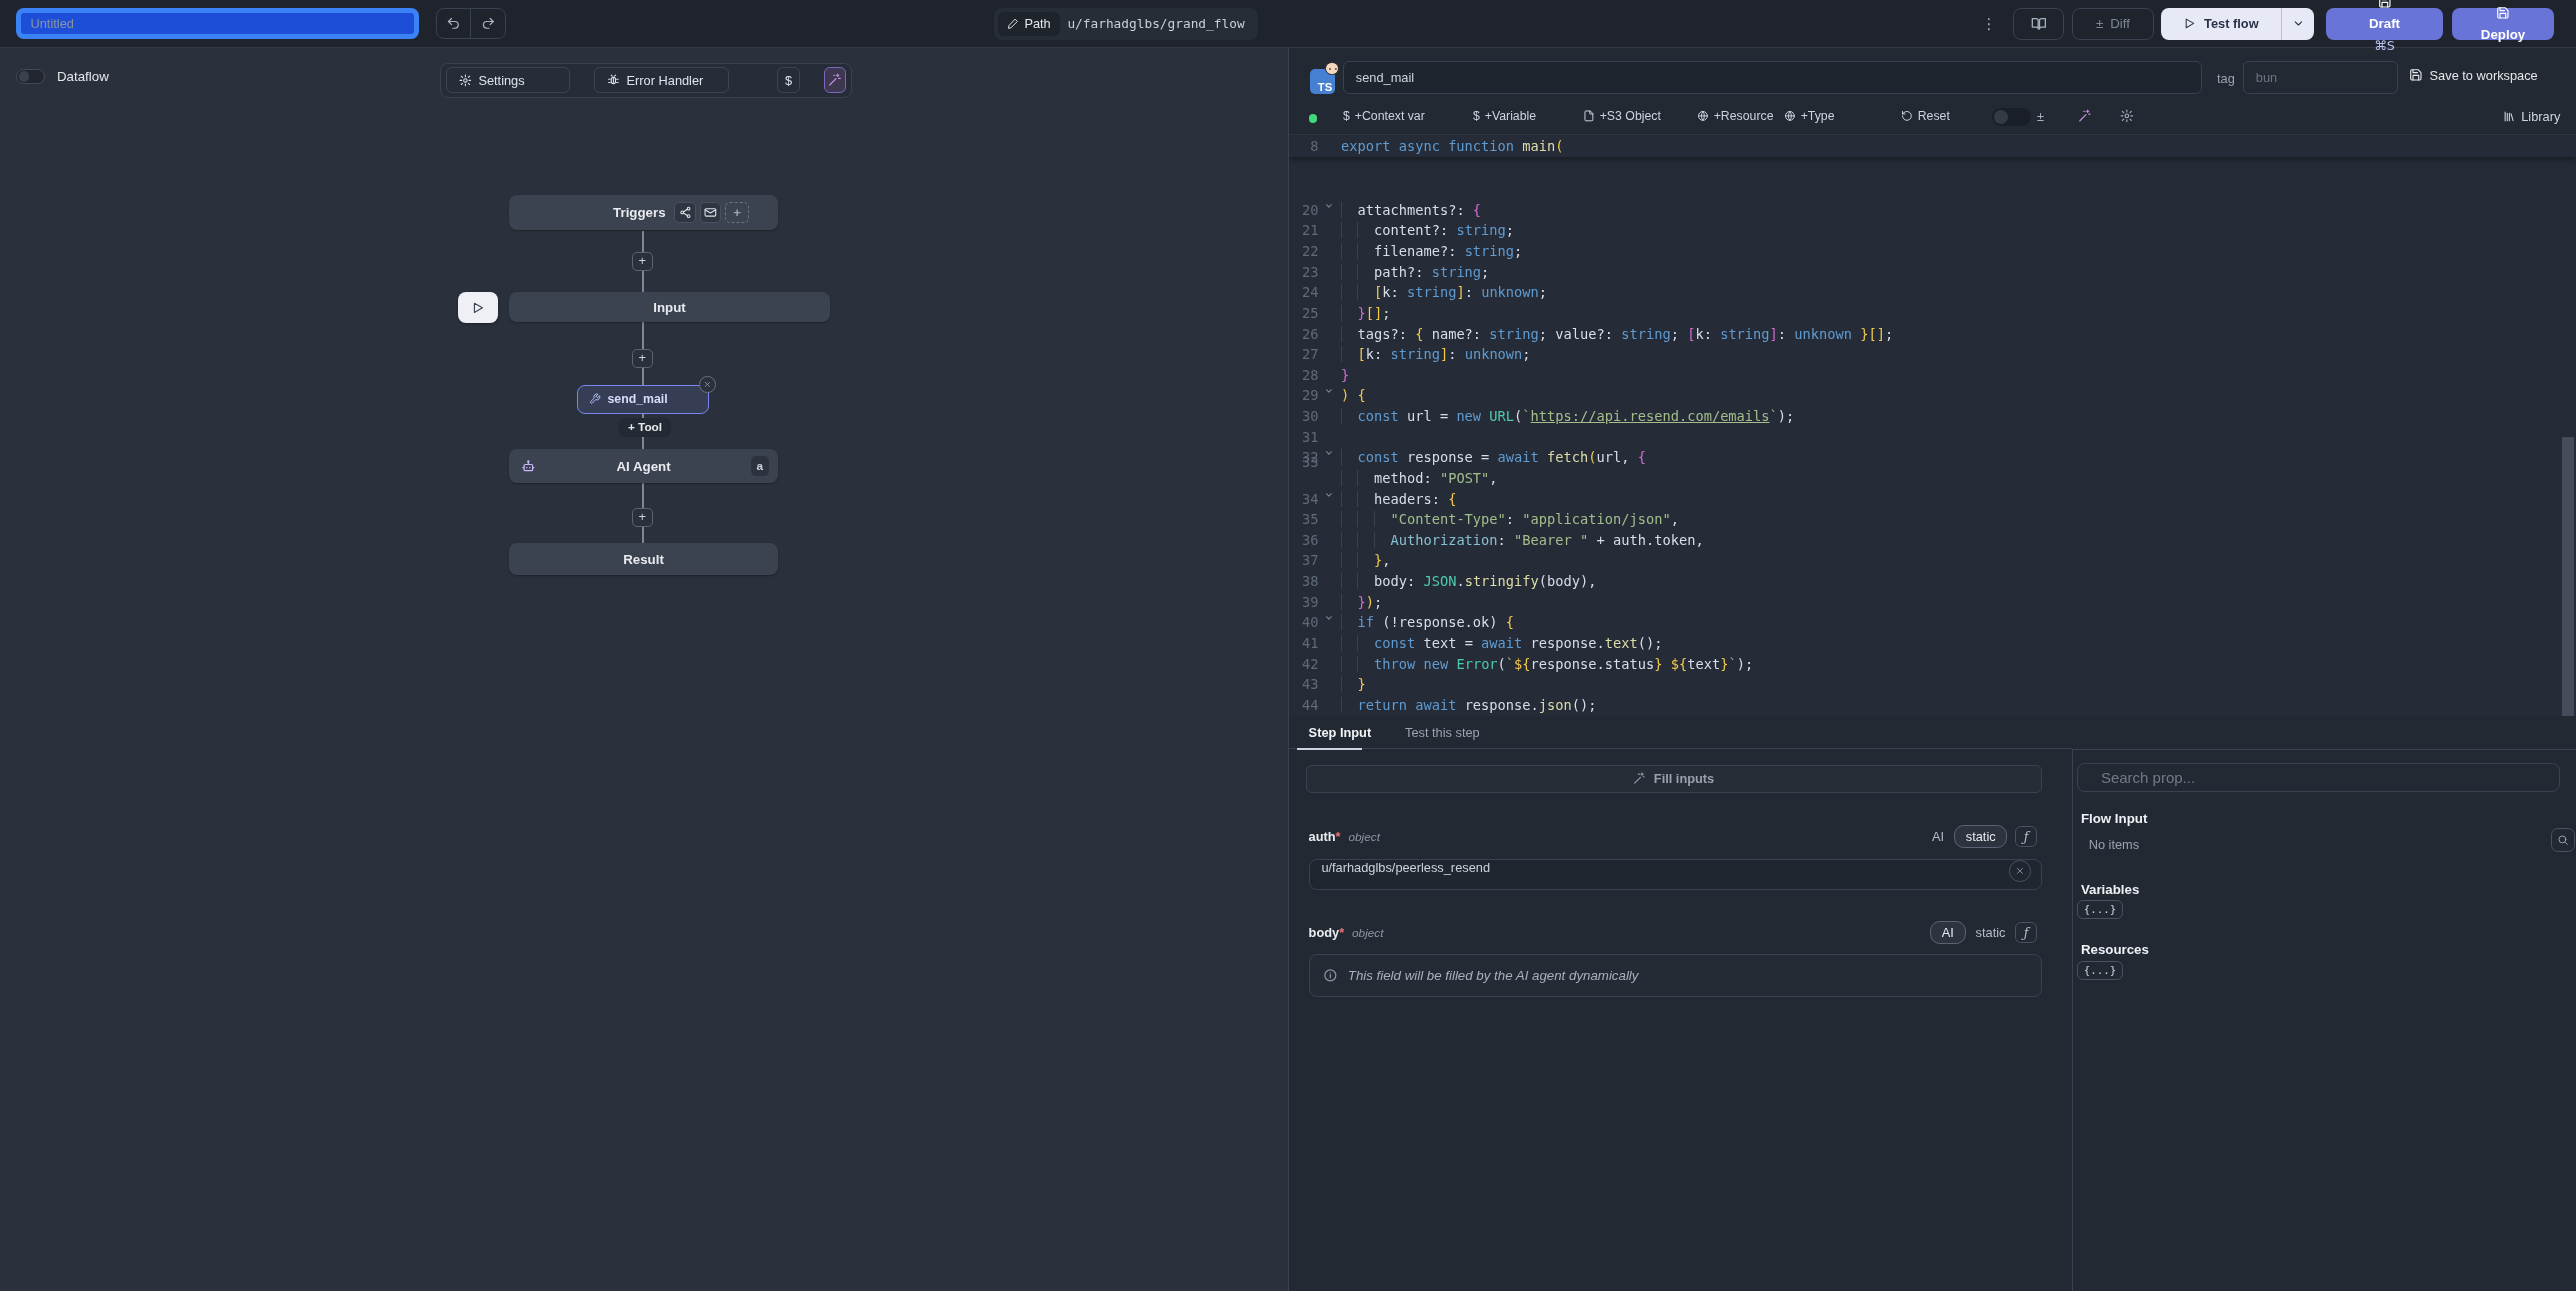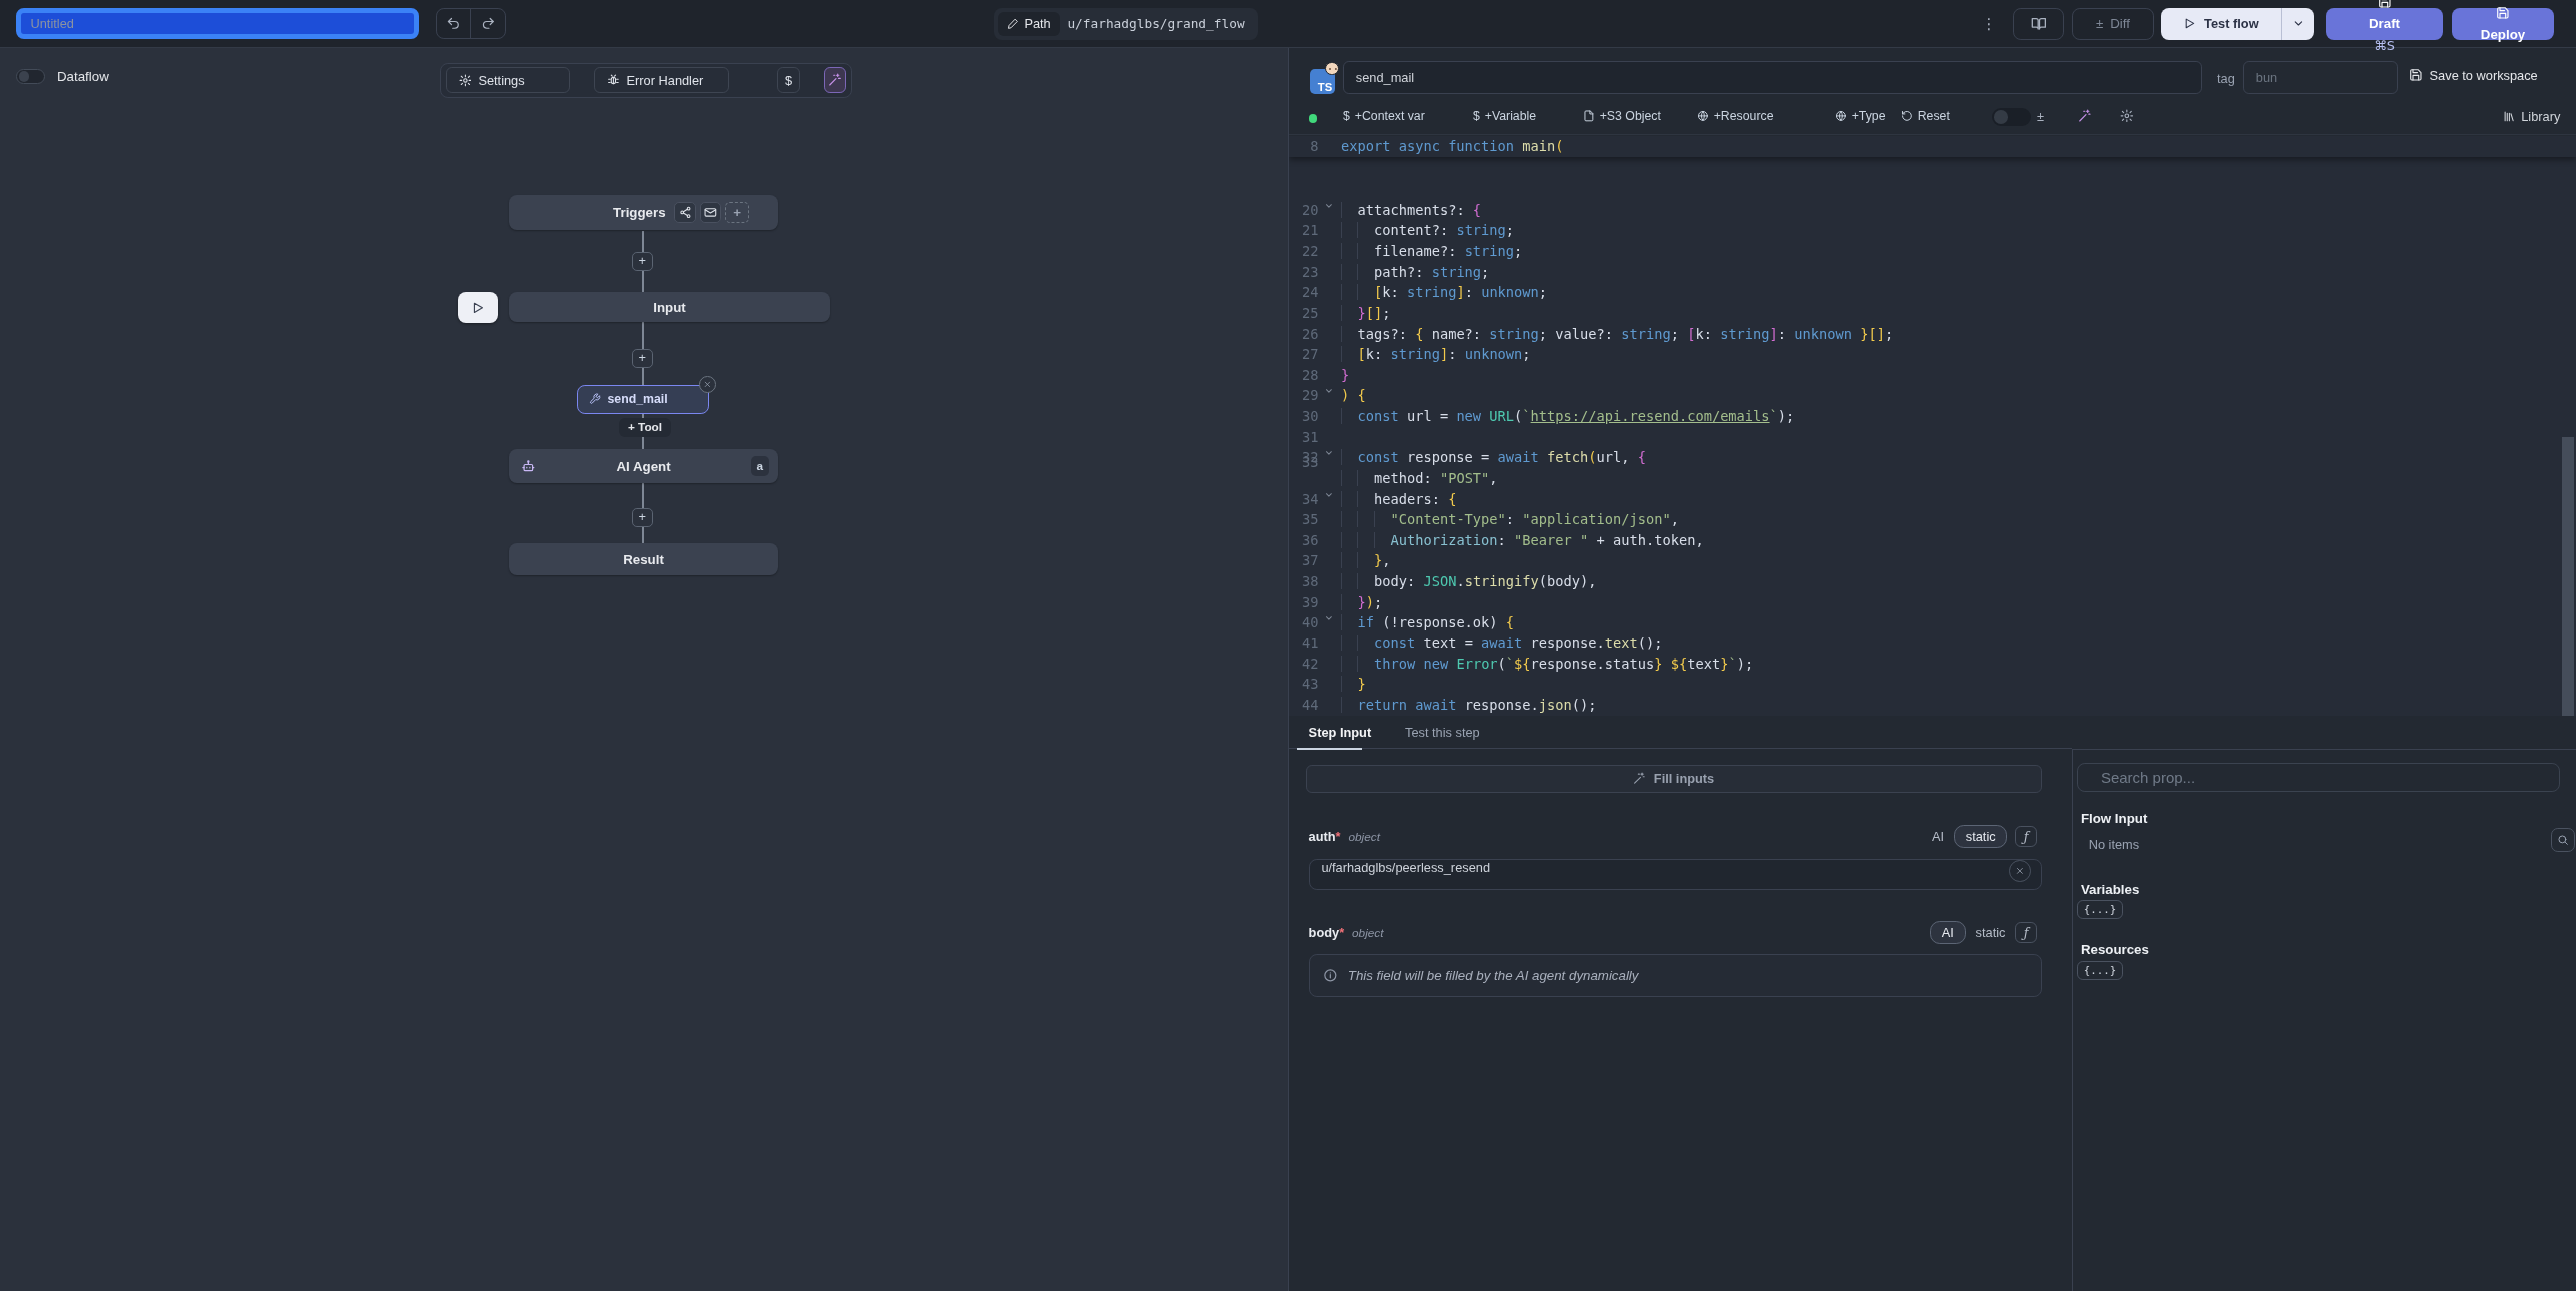--- a/index.html
+++ b/index.html
@@ -419,21 +419,21 @@
       </div>
       <div class="etb-item" style="left:408px">
         <span>
             <svg class="ic" width="11.8" height="11.8" viewBox="0 0 24 24">
               <circle cx="12" cy="12" r="9"></circle>
               <path d="M3 12h18M12 3a14 14 0 0 1 0 18M12 3a14 14 0 0 0 0 18"></path>
             </svg>
           </span>
         <span>+Resource</span>
       </div>
-      <div class="etb-item" style="left:546px">
+      <div class="etb-item" style="left:495px">
         <span>
             <svg class="ic" width="11.8" height="11.8" viewBox="0 0 24 24">
               <circle cx="12" cy="12" r="9"></circle>
               <path d="M3 12h18M12 3a14 14 0 0 1 0 18M12 3a14 14 0 0 0 0 18"></path>
             </svg>
           </span>
         <span>+Type</span>
       </div>
       <div class="etb-item" style="left:612px">
         <span>

